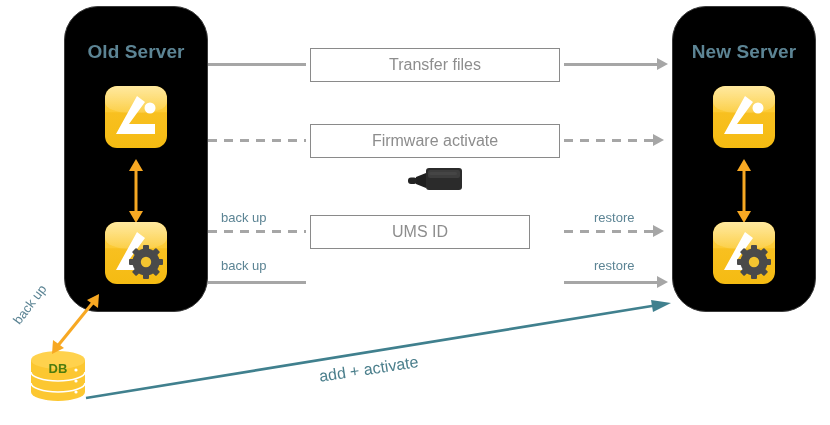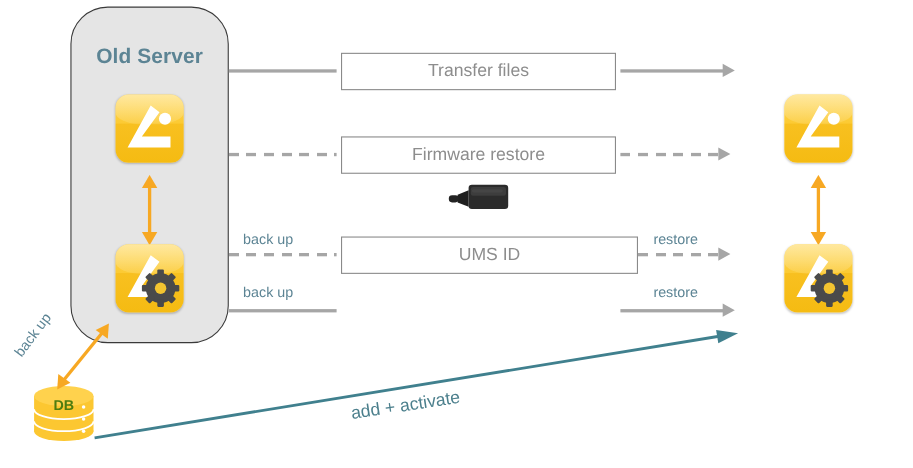--- a/index.html
+++ b/index.html
@@ -12,21 +12,21 @@
     width: 830px;
     height: 425px;
     background: #ffffff;
     font-family: "Liberation Sans", sans-serif;
     overflow: hidden;
   }
 
   
   .server-box {
     position: absolute;
-    background: #e5e5e5;
+    background: #000000;
     border: 1.6px solid #3a3a3a;
     border-radius: 34px;
     box-sizing: border-box;
   }
   #old-server-box { left: 64px;  top: 6px;  width: 144px; height: 306px; }
   #new-server-box { left: 672px; top: 6px;  width: 144px; height: 306px; }
 
   .server-title {
     position: absolute;
     width: 100%;
@@ -66,21 +66,21 @@
     border: 1px solid #8a8a8a;
     box-sizing: border-box;
     display: flex;
     align-items: center;
     justify-content: center;
     font-size: 16px;
     color: #8d8d8d;
   }
   #box-transfer { left: 310px; top: 48px;  width: 250px; height: 34px; }
   #box-firmware { left: 310px; top: 124px; width: 250px; height: 34px; }
-  #box-umsid    { left: 310px; top: 215px; width: 270px; height: 34px; }
+  #box-umsid    { left: 310px; top: 215px; width: 220px; height: 34px; }
   #box-config   { left: 310px; top: 261px; width: 250px; height: 34px; }
 
   
   .conn { position: absolute; height: 3px; }
   .conn.solid  { background: #a6a6a6; }
   .conn.dashed {
     background-image: repeating-linear-gradient(
         to right, #a6a6a6 0 9px, transparent 9px 16px);
   }
   .arrowhead {
@@ -180,20 +180,23 @@
           <rect x="-3" y="-17" width="6" height="7" rx="1" transform="rotate(45)"></rect>
           <rect x="-3" y="10" width="6" height="7" rx="1" transform="rotate(45)"></rect>
           <rect x="-17" y="-3" width="7" height="6" rx="1" transform="rotate(45)"></rect>
           <rect x="10" y="-3" width="7" height="6" rx="1" transform="rotate(45)"></rect>
         </g>
         <circle r="5.2" fill="#f3c430"></circle>
       </g>
     </svg>
   </div>
 
+  <div class="server-box" id="new-server-box">
+    <div class="server-title">New Server</div>
+  </div>
 
   <div class="app-icon" style="left:713px; top:86px;">
     <div class="gloss"></div>
     <svg width="62" height="62" viewBox="0 0 62 62">
       <path d="M32 10 L40 16 L24 38 L50 38 L50 48 L11 48 Z" fill="#ffffff"></path>
       <circle cx="45" cy="22" r="5.5" fill="#ffffff"></circle>
     </svg>
   </div>
 
   <svg class="orange-arrow" style="left:736px; top:159px;" width="16" height="64" viewBox="0 0 16 64">
@@ -227,21 +230,21 @@
   <div class="conn solid" style="left:564px; top:63px; width:94px;"></div>
   <div class="arrowhead" style="left:657px; top:58px;"></div>
   <div class="label-box" id="box-transfer">
     <span>Transfer files</span>
   </div>
 
   <div class="conn dashed" style="left:208px; top:139px; width:98px;"></div>
   <div class="conn dashed" style="left:564px; top:139px; width:90px;"></div>
   <div class="arrowhead" style="left:653px; top:134px;"></div>
   <div class="label-box" id="box-firmware">
-    <span>Firmware restore</span>
+    <span>Firmware activate</span>
   </div>
 
   <svg id="usb-dongle" width="62" height="34" viewBox="0 0 62 34">
     <rect x="22" y="4" width="36" height="22" rx="3" fill="#2b2b2b"></rect>
     <rect x="24" y="6" width="32" height="8" rx="2" fill="#3d3d3d"></rect>
     <path d="M22 9 L12 13 L12 20 L22 24 Z" fill="#1f1f1f"></path>
     <rect x="4" y="13.5" width="9" height="6.5" rx="3" fill="#232323"></rect>
     <rect x="25" y="8" width="28" height="3" rx="1.5" fill="#4d4d4d" opacity=".55"></rect>
   </svg>
   <div id="copy-label" class="edge-label" style="position:absolute;margin-top:32px;">copy</div>

